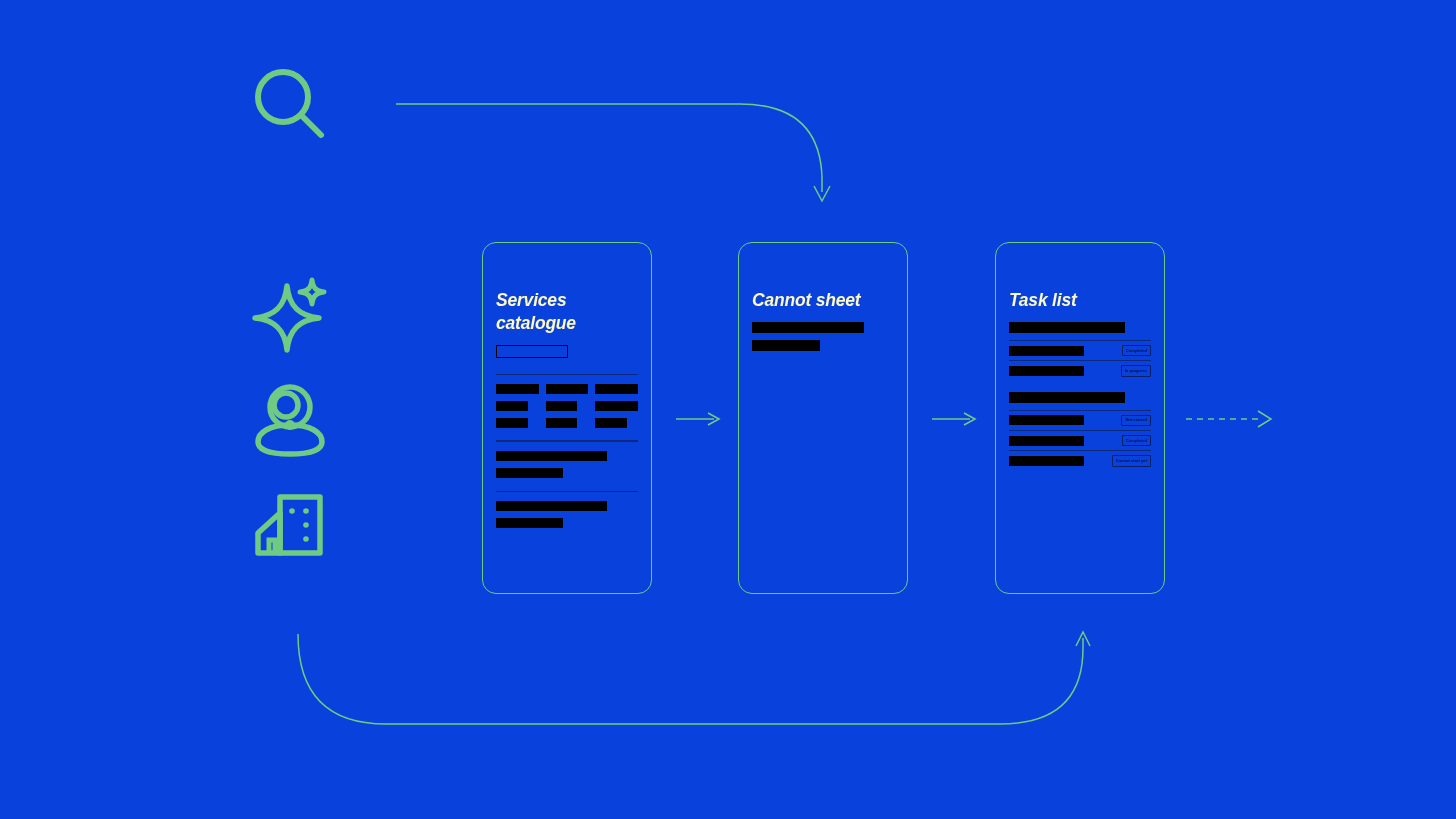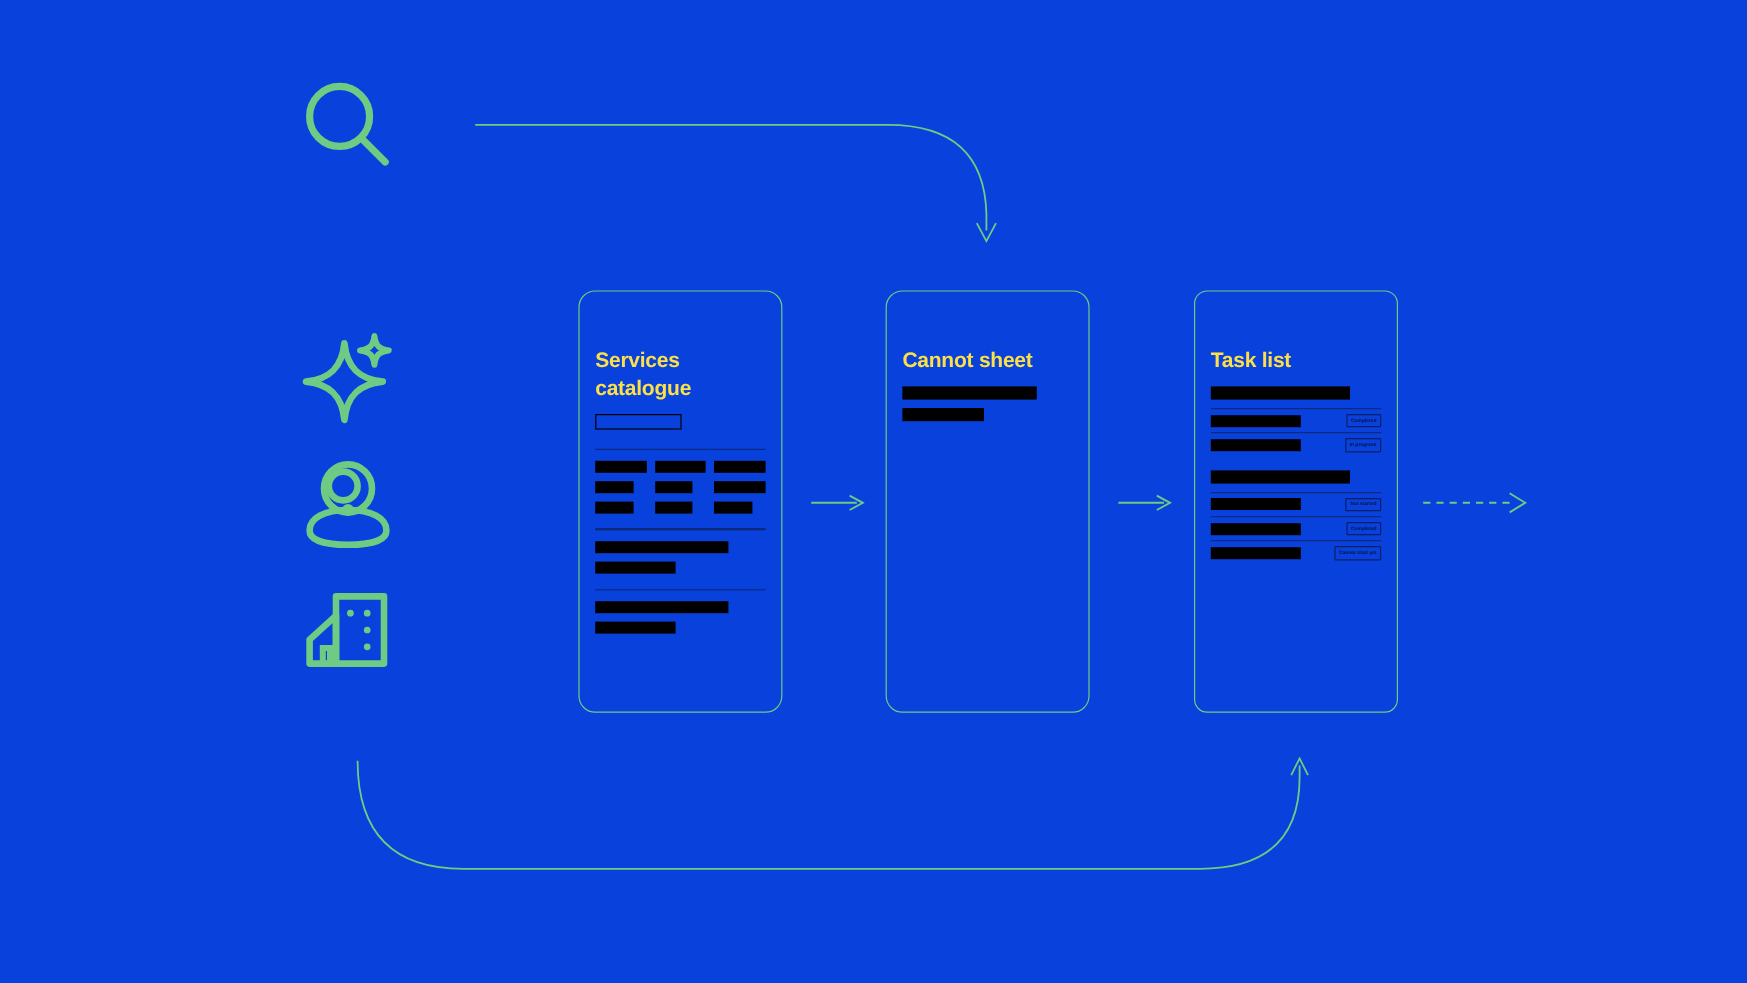--- a/index.html
+++ b/index.html
@@ -23,29 +23,30 @@
   
   .card{
     position:absolute;
     border:1.6px solid #6FCB83;
     border-radius:14px;
     background:#0841DC;
     padding:46px 13px 0 13px;
   }
   #card-catalogue{ left:482px; top:242px; width:170px; height:352px; }
   #card-sheet    { left:738px; top:242px; width:170px; height:352px; }
-  #card-tasklist { left:995px; top:242px; width:170px; height:352px;border-radius:11px; }
+  #card-tasklist { left:995px; top:242px; width:170px; height:352px; }
 
   .card-title{
-    color:#fde047;
+    color:#fef9c3;
     font-size:17.5px;
     font-weight:bold;
     line-height:1.32;
     letter-spacing:-0.2px;
     margin-bottom:10px;
+    font-style:italic;
   }
 
   
   .bar{ background:#000; display:block; }
 
   
   .search-box{
     border:1.7px solid #000;
     height:13px;
     width:72px;

